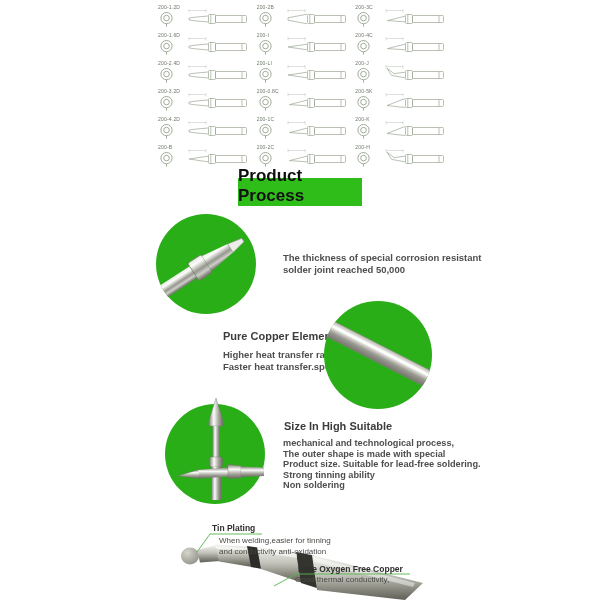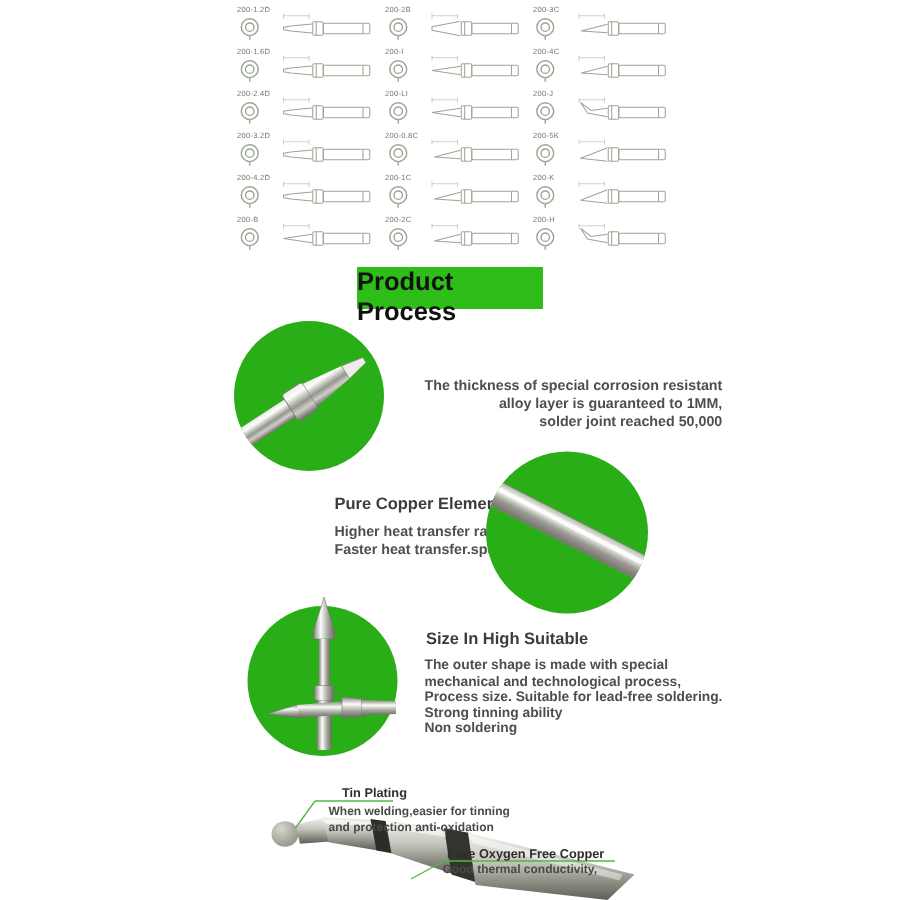--- a/index.html
+++ b/index.html
@@ -17,44 +17,44 @@
   .tip-left{width:28px; display:flex; flex-direction:column; align-items:flex-start;}
   .tip-label{font-size:5px; line-height:6px; color:#6d776a; white-space:nowrap; letter-spacing:.2px;}
   .tip-endview{margin-top:1px; margin-left:1px;}
   .tip-endview circle, .tip-endview line{fill:none; stroke:#9ba694; stroke-width:1;}
   .tip-side{margin-top:2px;}
   .tip-side path, .tip-side rect, .tip-side line{fill:none; stroke:#9ba694; stroke-width:.7;}
   .tip-side .dim{stroke-width:.4; opacity:.85;}
   
   .banner{
     position:absolute; left:238px; top:178px; width:124px; height:28px;
-    background:#2fbd1a; display:flex; align-items:flex-start; justify-content:center;
+    background:#2fbd1a; display:flex; align-items:flex-end; justify-content:center;
     font-size:17px; font-weight:bold; color:#111; letter-spacing:0;
   }
   
   .gcircle{position:absolute; border-radius:50%; overflow:hidden; background:#2aae18;}
   .gc1{left:156px; top:214px; width:100px; height:100px;}
   .gc2{left:324px; top:301px; width:108px; height:108px;}
   .gc3svg{position:absolute; left:158px; top:390px;}
   
   .sec-title{position:absolute; font-size:11px; font-weight:bold; color:#3c3c3c; white-space:nowrap;}
   .sec-body{position:absolute; font-weight:bold; color:#4e4e4e; white-space:nowrap;}
   .sec-body div{white-space:nowrap;}
-  .body1{left:283px; top:252px; font-size:9.5px; line-height:12.2px;text-align:right;}
+  .body1{left:283px; top:252px; font-size:9.5px; line-height:12.2px;}
   .title1{left:283px; top:231px;}
   .title2{left:223px; top:330px;}
   .body2{left:223px; top:349px; font-size:9.5px; line-height:11.5px;}
   .title3{left:284px; top:420px;}
   .body3{left:283px; top:438px; font-size:9.2px; line-height:10.5px;}
   
   .photo-svg{position:absolute; left:145px; top:538px;}
   .callout-lines{position:absolute; left:140px; top:520px; pointer-events:none;}
   .co-title{position:absolute; font-size:8.5px; font-weight:bold; color:#2e2e2e; white-space:nowrap;}
-  .co-body{position:absolute; font-size:8px; font-weight:bold; color:#4a4a46; line-height:11px; white-space:nowrap;}
-  .co1-title{left:228px; top:523px;}
+  .co-body{position:absolute; font-size:8px; font-weight:normal; color:#4a4a46; line-height:11px; white-space:nowrap;}
+  .co1-title{left:212px; top:523px;}
   .co1-body{left:219px; top:535px;}
   .co2-title{left:298px; top:564px;}
   .co2-body{left:295px; top:574px;}
   .co3-title{left:378px; top:622px;margin-left:48px;}
 </style>
 </head>
 <body>
 
 <div class="page">
 
@@ -456,21 +456,20 @@
       <g transform="rotate(-33 50 50)">
         <rect x="-30" y="43" width="65" height="14" fill="url(#gmA)"></rect>
         <rect x="35" y="39.5" width="16" height="21" rx="2" fill="url(#gmA)" stroke="#78786f" stroke-width="0.6"></rect>
         <polygon points="51,41 79,45 79,55 51,59" fill="url(#gmA)"></polygon>
         <polygon points="79,45 94,48 94,52 79,55" fill="#ededea" stroke="#8b8b82" stroke-width="0.5"></polygon>
       </g>
     </svg>
   </div>
   <div class="sec-body body1">
     <div>The thickness of special corrosion resistant</div>
-    <div>alloy layer is guaranteed to 1MM,</div>
     <div>solder joint reached 50,000</div>
   </div>
 
   <div class="sec-title title2">Pure Copper Element</div>
   <div class="sec-body body2">
     <div>Higher heat transfer rate</div>
     <div>Faster heat transfer.speed</div>
   </div>
   <div class="gcircle gc2">
     <svg width="108" height="108" viewBox="0 0 108 108">
@@ -511,23 +510,23 @@
     <rect x="51.5" y="67" width="13" height="10" rx="2" fill="url(#gmvC)" stroke="#70706a" stroke-width="0.4"></rect>
     <rect x="53.5" y="77" width="9.5" height="33" fill="url(#gmvC)"></rect>
 
     <polygon points="20,86 41,79.5 42,88.5" fill="url(#gmhC)" stroke="#70706a" stroke-width="0.4"></polygon>
     <polygon points="40,80 70,77.5 70,86.5 42,88.5" fill="url(#gmhC)"></polygon>
     <polygon points="70,74.5 83,76 83,88 70,88.5" fill="url(#gmhC)" stroke="#70706a" stroke-width="0.4"></polygon>
     <polygon points="83,76.5 106,77.5 106,86 83,87" fill="url(#gmhC)"></polygon>
   </svg>
   <div class="sec-title title3">Size In High Suitable</div>
   <div class="sec-body body3">
+    <div>mechanical and technological process,</div>
     <div>The outer shape is made with special</div>
-    <div>mechanical and technological process,</div>
-    <div>Process size. Suitable for lead-free soldering.</div>
+    <div>Product size. Suitable for lead-free soldering.</div>
     <div>Strong tinning ability</div>
     <div>Non soldering</div>
   </div>
 
   <svg class="photo-svg" width="315" height="62" viewBox="0 0 315 62">
     <defs>
       <radialGradient id="rPh" cx="0.35" cy="0.3" r="0.9">
         <stop offset="0" stop-color="#d6d6cc"></stop>
           <stop offset="1" stop-color="#87877e"></stop>
       </radialGradient>
@@ -555,21 +554,21 @@
       <line x1="70" y1="14" x2="122" y2="14"></line>
       <line x1="70" y1="14" x2="57" y2="32"></line>
       <line x1="156" y1="54" x2="270" y2="54"></line>
       <line x1="156" y1="54" x2="134" y2="66"></line>
     </g>
   </svg>
 
   <div class="co-title co1-title">Tin Plating</div>
   <div class="co-body co1-body">
     <div>When welding,easier for tinning</div>
-    <div>and protection anti-oxidation</div>
+    <div>and conductivity anti-oxidation</div>
   </div>
   <div class="co-title co2-title">Pure Oxygen Free Copper</div>
   <div class="co-body co2-body">
     <div>Good thermal conductivity,</div>
   </div>
   <div class="co-title co3-title">Surface Iron Plating</div>
 
 </div>
 
 </body></html>

